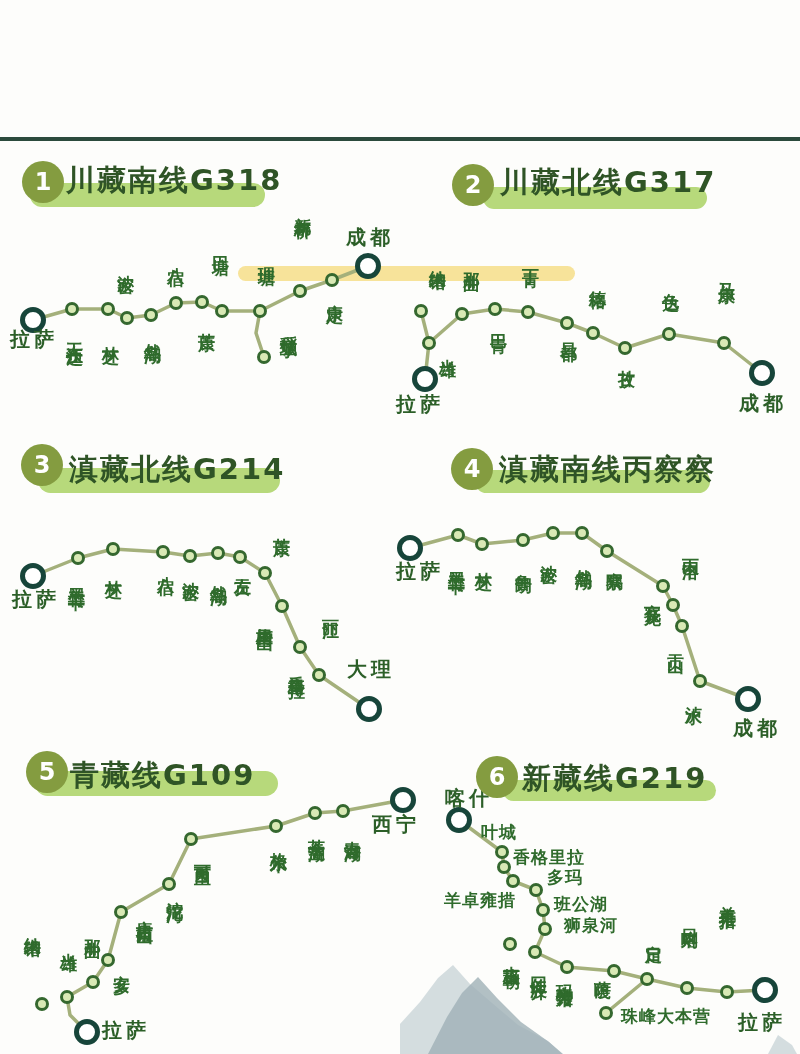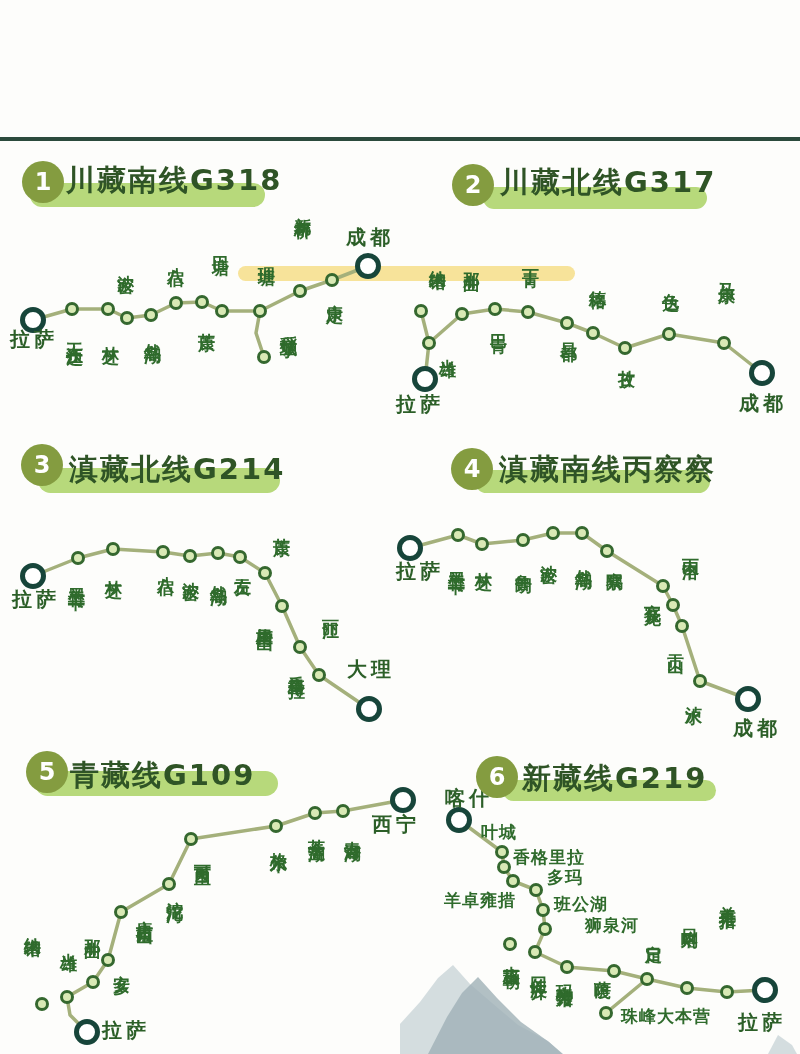--- a/index.html
+++ b/index.html
@@ -198,21 +198,21 @@
       <div class="stop-label h" style="left: 481px; top: 823px;">叶城</div>
       <div class="node stop" style="left: 504px; top: 867px;"></div>
       <div class="stop-label h" style="left: 513px; top: 848px;">香格里拉</div>
       <div class="node stop" style="left: 513px; top: 881px;"></div>
       <div class="stop-label h" style="left: 547px; top: 868px;">多玛</div>
       <div class="node stop" style="left: 536px; top: 890px;"></div>
       <div class="stop-label h" style="left: 444px; top: 891px;">羊卓雍措</div>
       <div class="node stop" style="left: 543px; top: 910px;"></div>
       <div class="stop-label h" style="left: 554px; top: 895px;">班公湖</div>
       <div class="node stop" style="left: 545px; top: 929px;"></div>
-      <div class="stop-label h" style="left: 585px; top: 916px;">狮泉河</div>
+      <div class="stop-label h" style="left: 564px; top: 916px;">狮泉河</div>
       <div class="node stop" style="left: 535px; top: 952px;"></div>
       <div class="stop-label v" style="left: 529px; top: 963px;">冈仁波齐</div>
       <div class="node stop" style="left: 567px; top: 967px;"></div>
       <div class="stop-label v" style="left: 555px; top: 971px;">玛旁雍错</div>
       <div class="node stop" style="left: 614px; top: 971px;"></div>
       <div class="stop-label v" style="left: 593px; top: 967px;">萨嘎</div>
       <div class="node stop" style="left: 647px; top: 979px;"></div>
       <div class="stop-label v" style="left: 644px; top: 932px;">定日</div>
       <div class="node stop" style="left: 606px; top: 1013px;"></div>
       <div class="stop-label h" style="left: 621px; top: 1007px; font-family: Liberation Serif, serif;">珠峰大本营</div>

